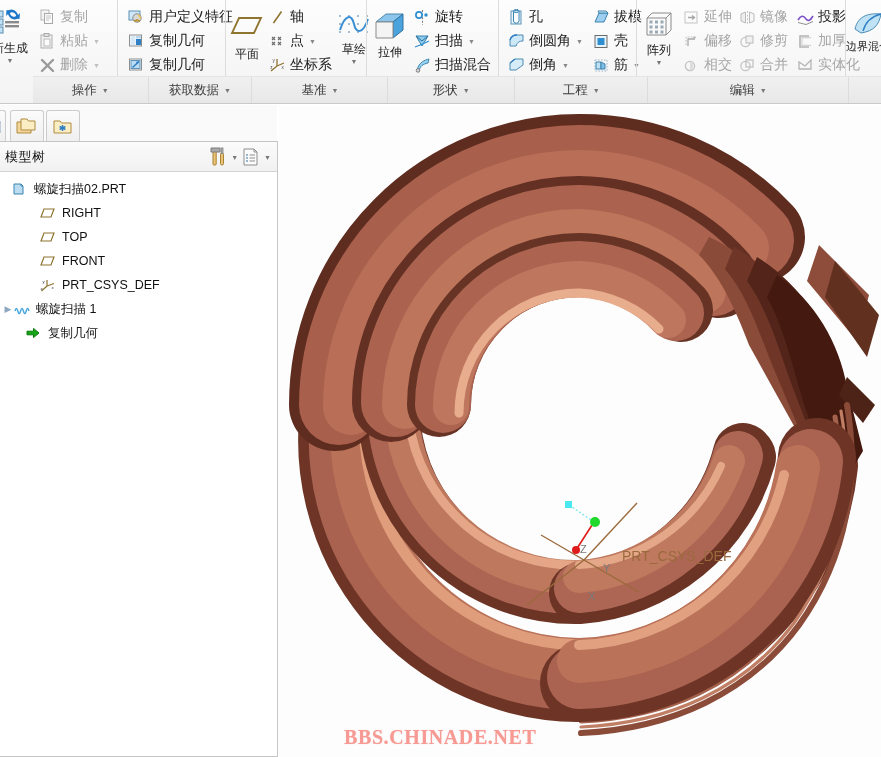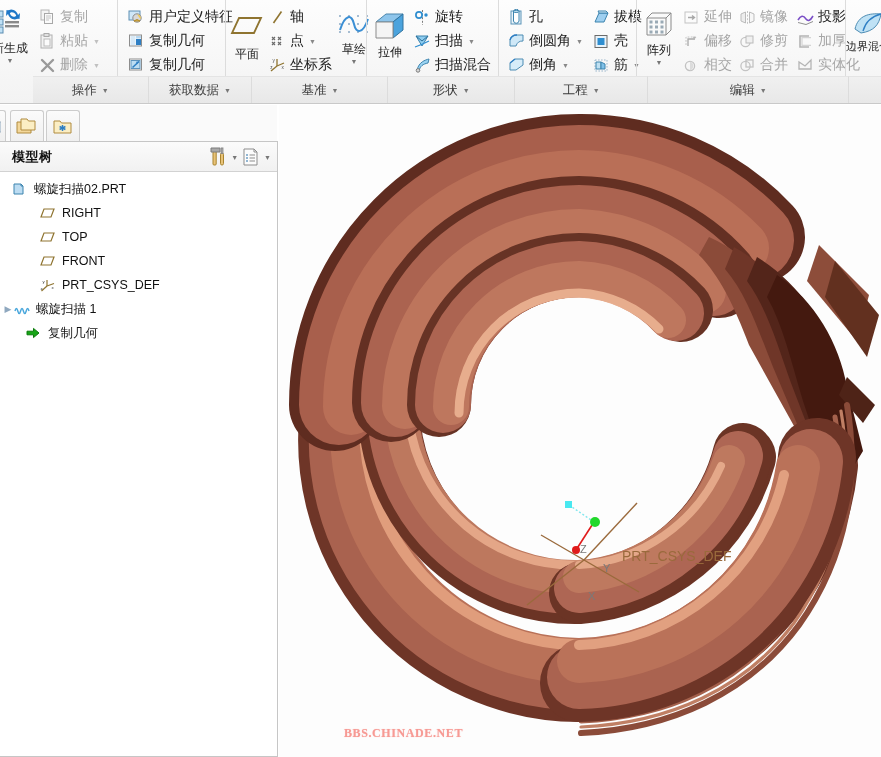--- a/index.html
+++ b/index.html
@@ -61,40 +61,40 @@
   .navtab.t0 { left:-16px; width:22px; }
   .navtab.t1 { left:10px; }
   .navtab.t2 { left:46px; }
 
   
   .treepanel { position:absolute; left:0; top:141px; width:278px; height:616px;
                background:#fff; border:1px solid #c6c6c6; border-left:none; }
   .tree-header { position:relative; height:30px;
                  background:linear-gradient(#fbfbfb,#f1f1f1);
                  border-bottom:1px solid #d2d2d2; display:flex; align-items:center; }
-  .tree-title { font-weight:bold; font-size:13px; color:#111; margin-left:12px; letter-spacing:.5px;}
+  .tree-title { font-weight:normal; font-size:13px; color:#111; margin-left:5px; letter-spacing:.5px;}
   .tree-tools { position:absolute; right:4px; top:0; height:30px; display:flex; align-items:center; }
   .tbtn { display:flex; align-items:center; height:24px; padding:0 2px; }
   .tbtn .caret { font-size:7px; color:#777; margin-left:4px; }
 
   .tree-body { position:relative; height:584px; overflow:hidden; padding-top:5px; }
   .trow { height:24px; display:flex; align-items:center; font-size:12.5px; color:#111; white-space:nowrap;}
   .trow .tlbl { margin-left:5px; }
   .trow .expander { width:12px; text-align:center; color:#8fa8bf; font-size:8px; flex:0 0 12px;}
   .d0 { padding-left:0; }
   .d1 { padding-left:28px; }
 
   
   .viewport { position:absolute; left:279px; top:105px; width:602px; height:652px;
               background:#fdfdfd; overflow:hidden; }
   .viewport svg { display:block; }
   .watermark {
     position:absolute; left:344px; top:726px;
     font-family:"Liberation Serif","DejaVu Serif",serif;
-    font-weight:bold; font-size:12px; letter-spacing:.6px;
+    font-weight:bold; font-size:20px; letter-spacing:.6px;
     color:#f79a94;
     text-shadow:0 0 1px rgba(247,154,148,.6);
   }
   .csys-label { position:absolute; font-family:"Liberation Sans",sans-serif;
                 font-size:14px; color:#9a6a3c; }
   .axis-letter { position:absolute; font-size:11px; color:#7a7a7a;
                  font-family:"Liberation Sans",sans-serif; }
 </style>
 </head>
 <body>

